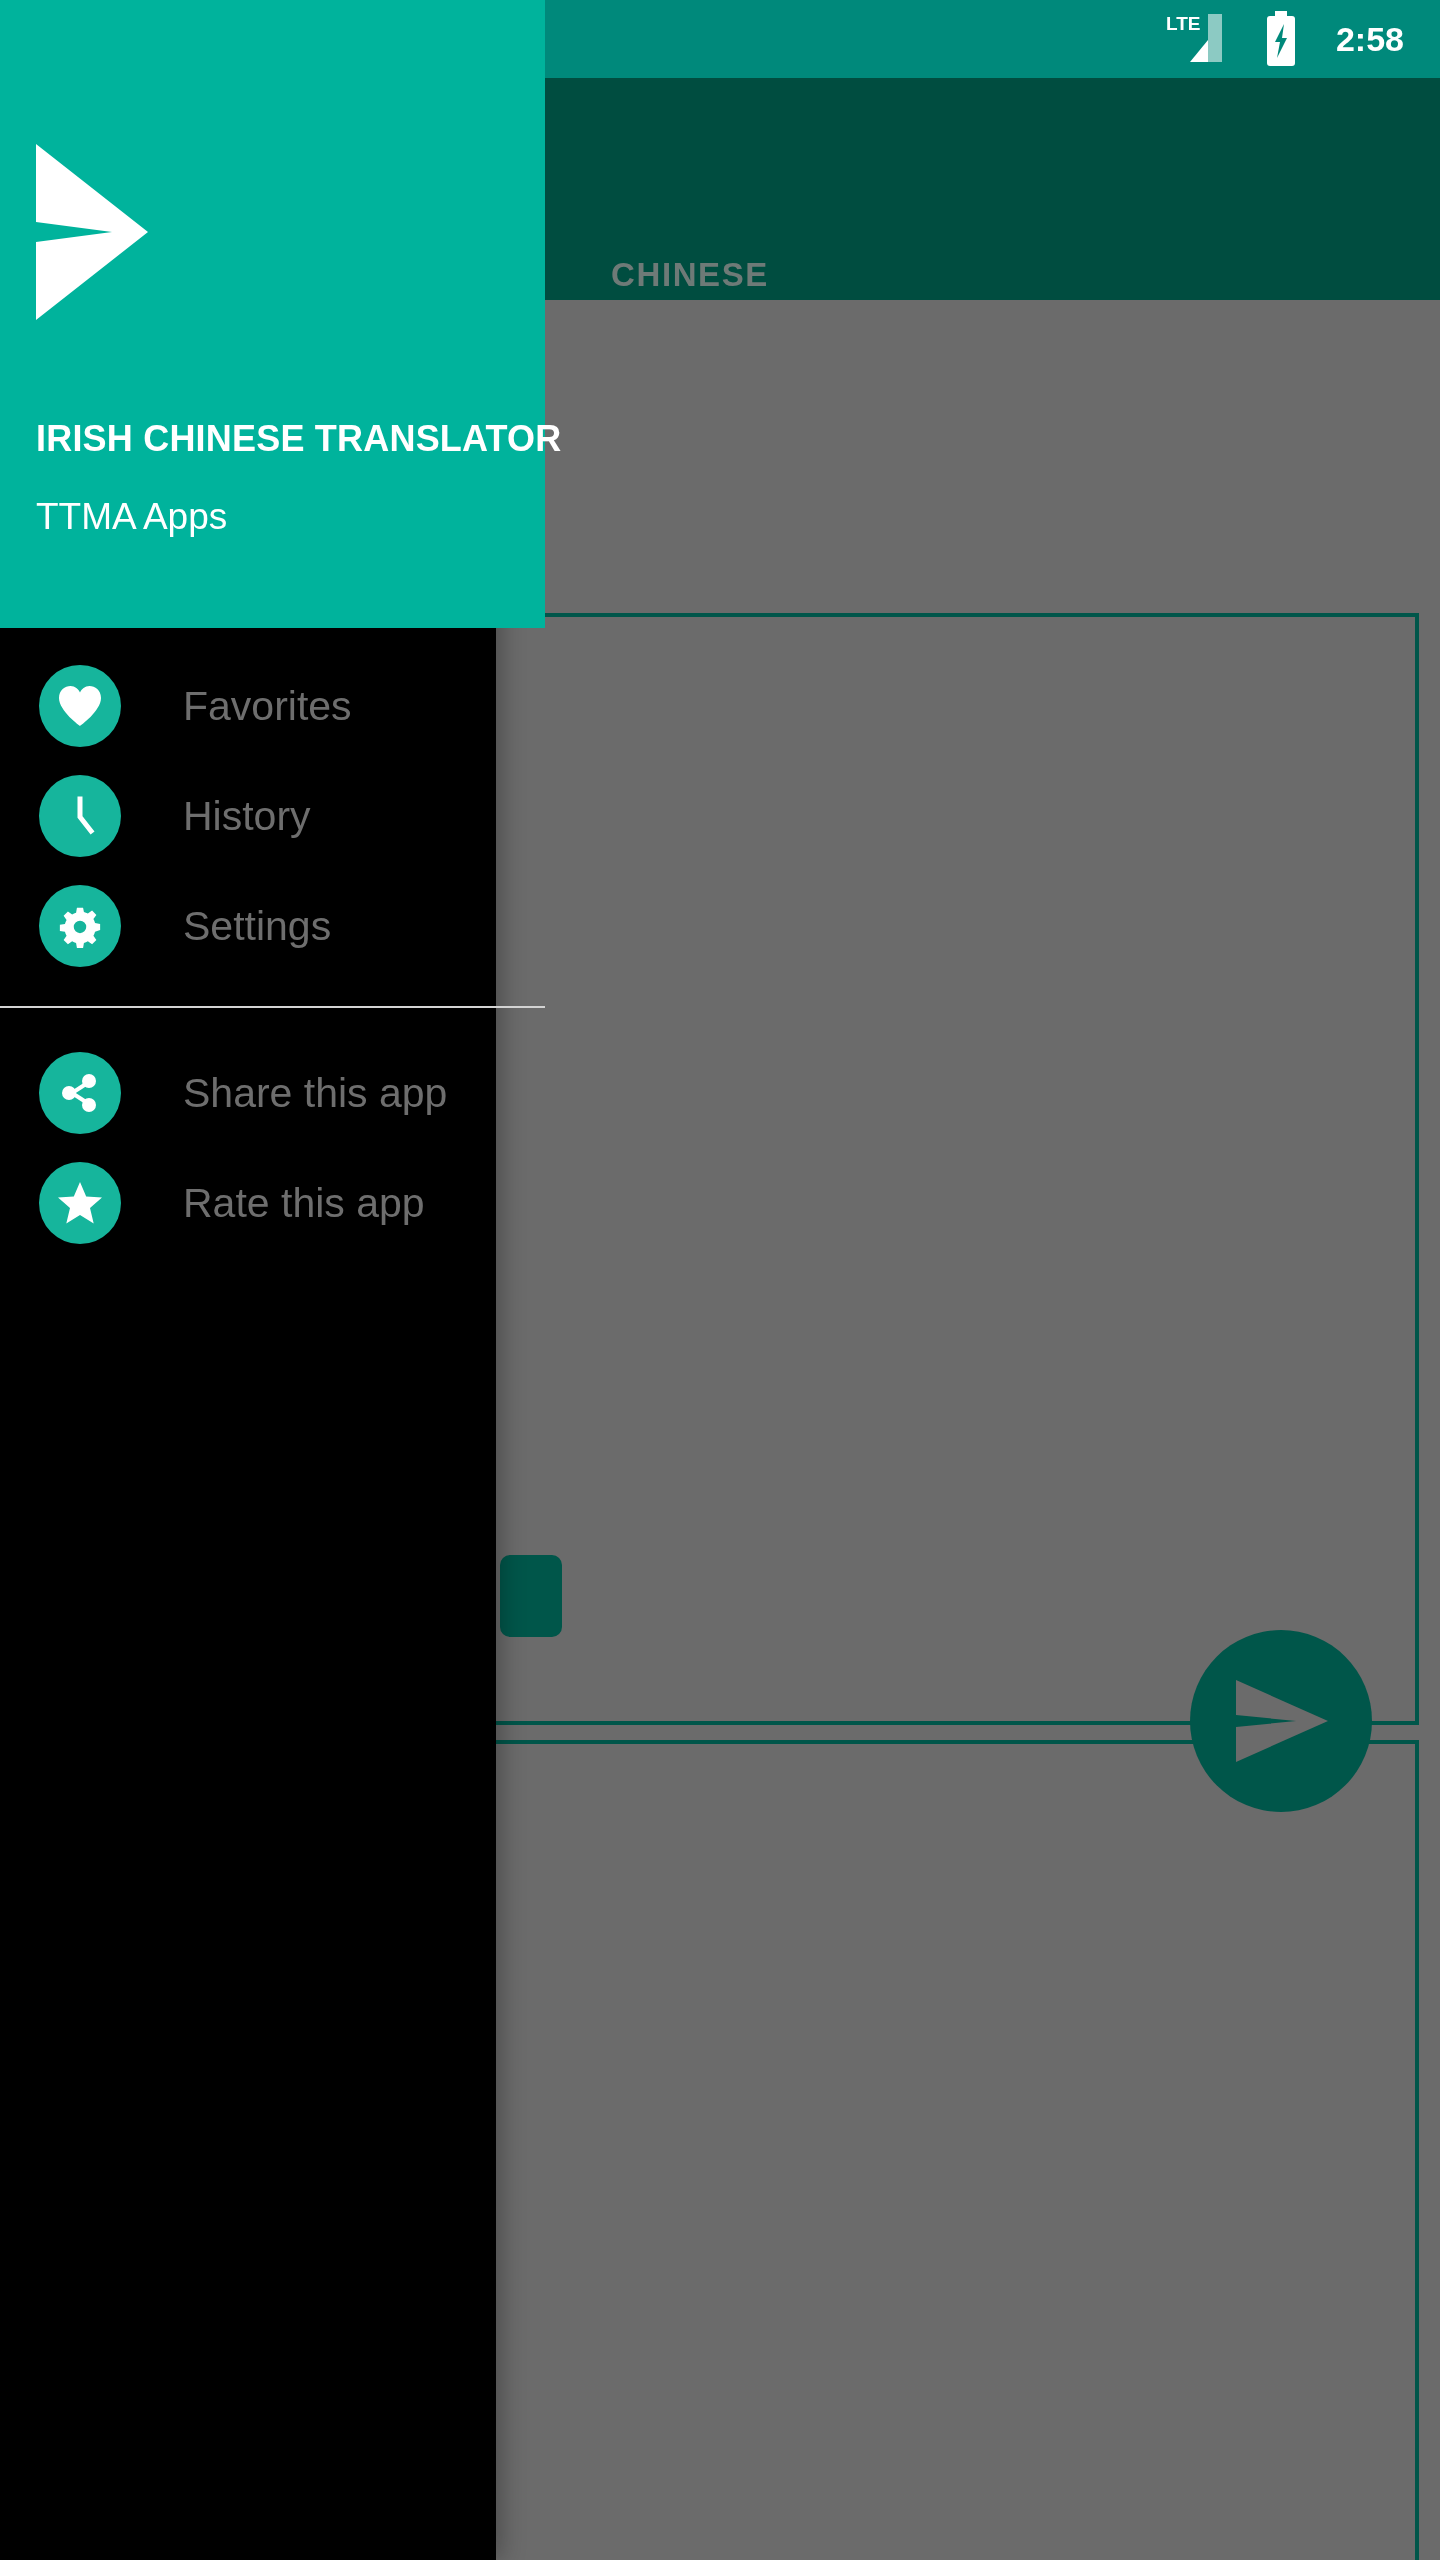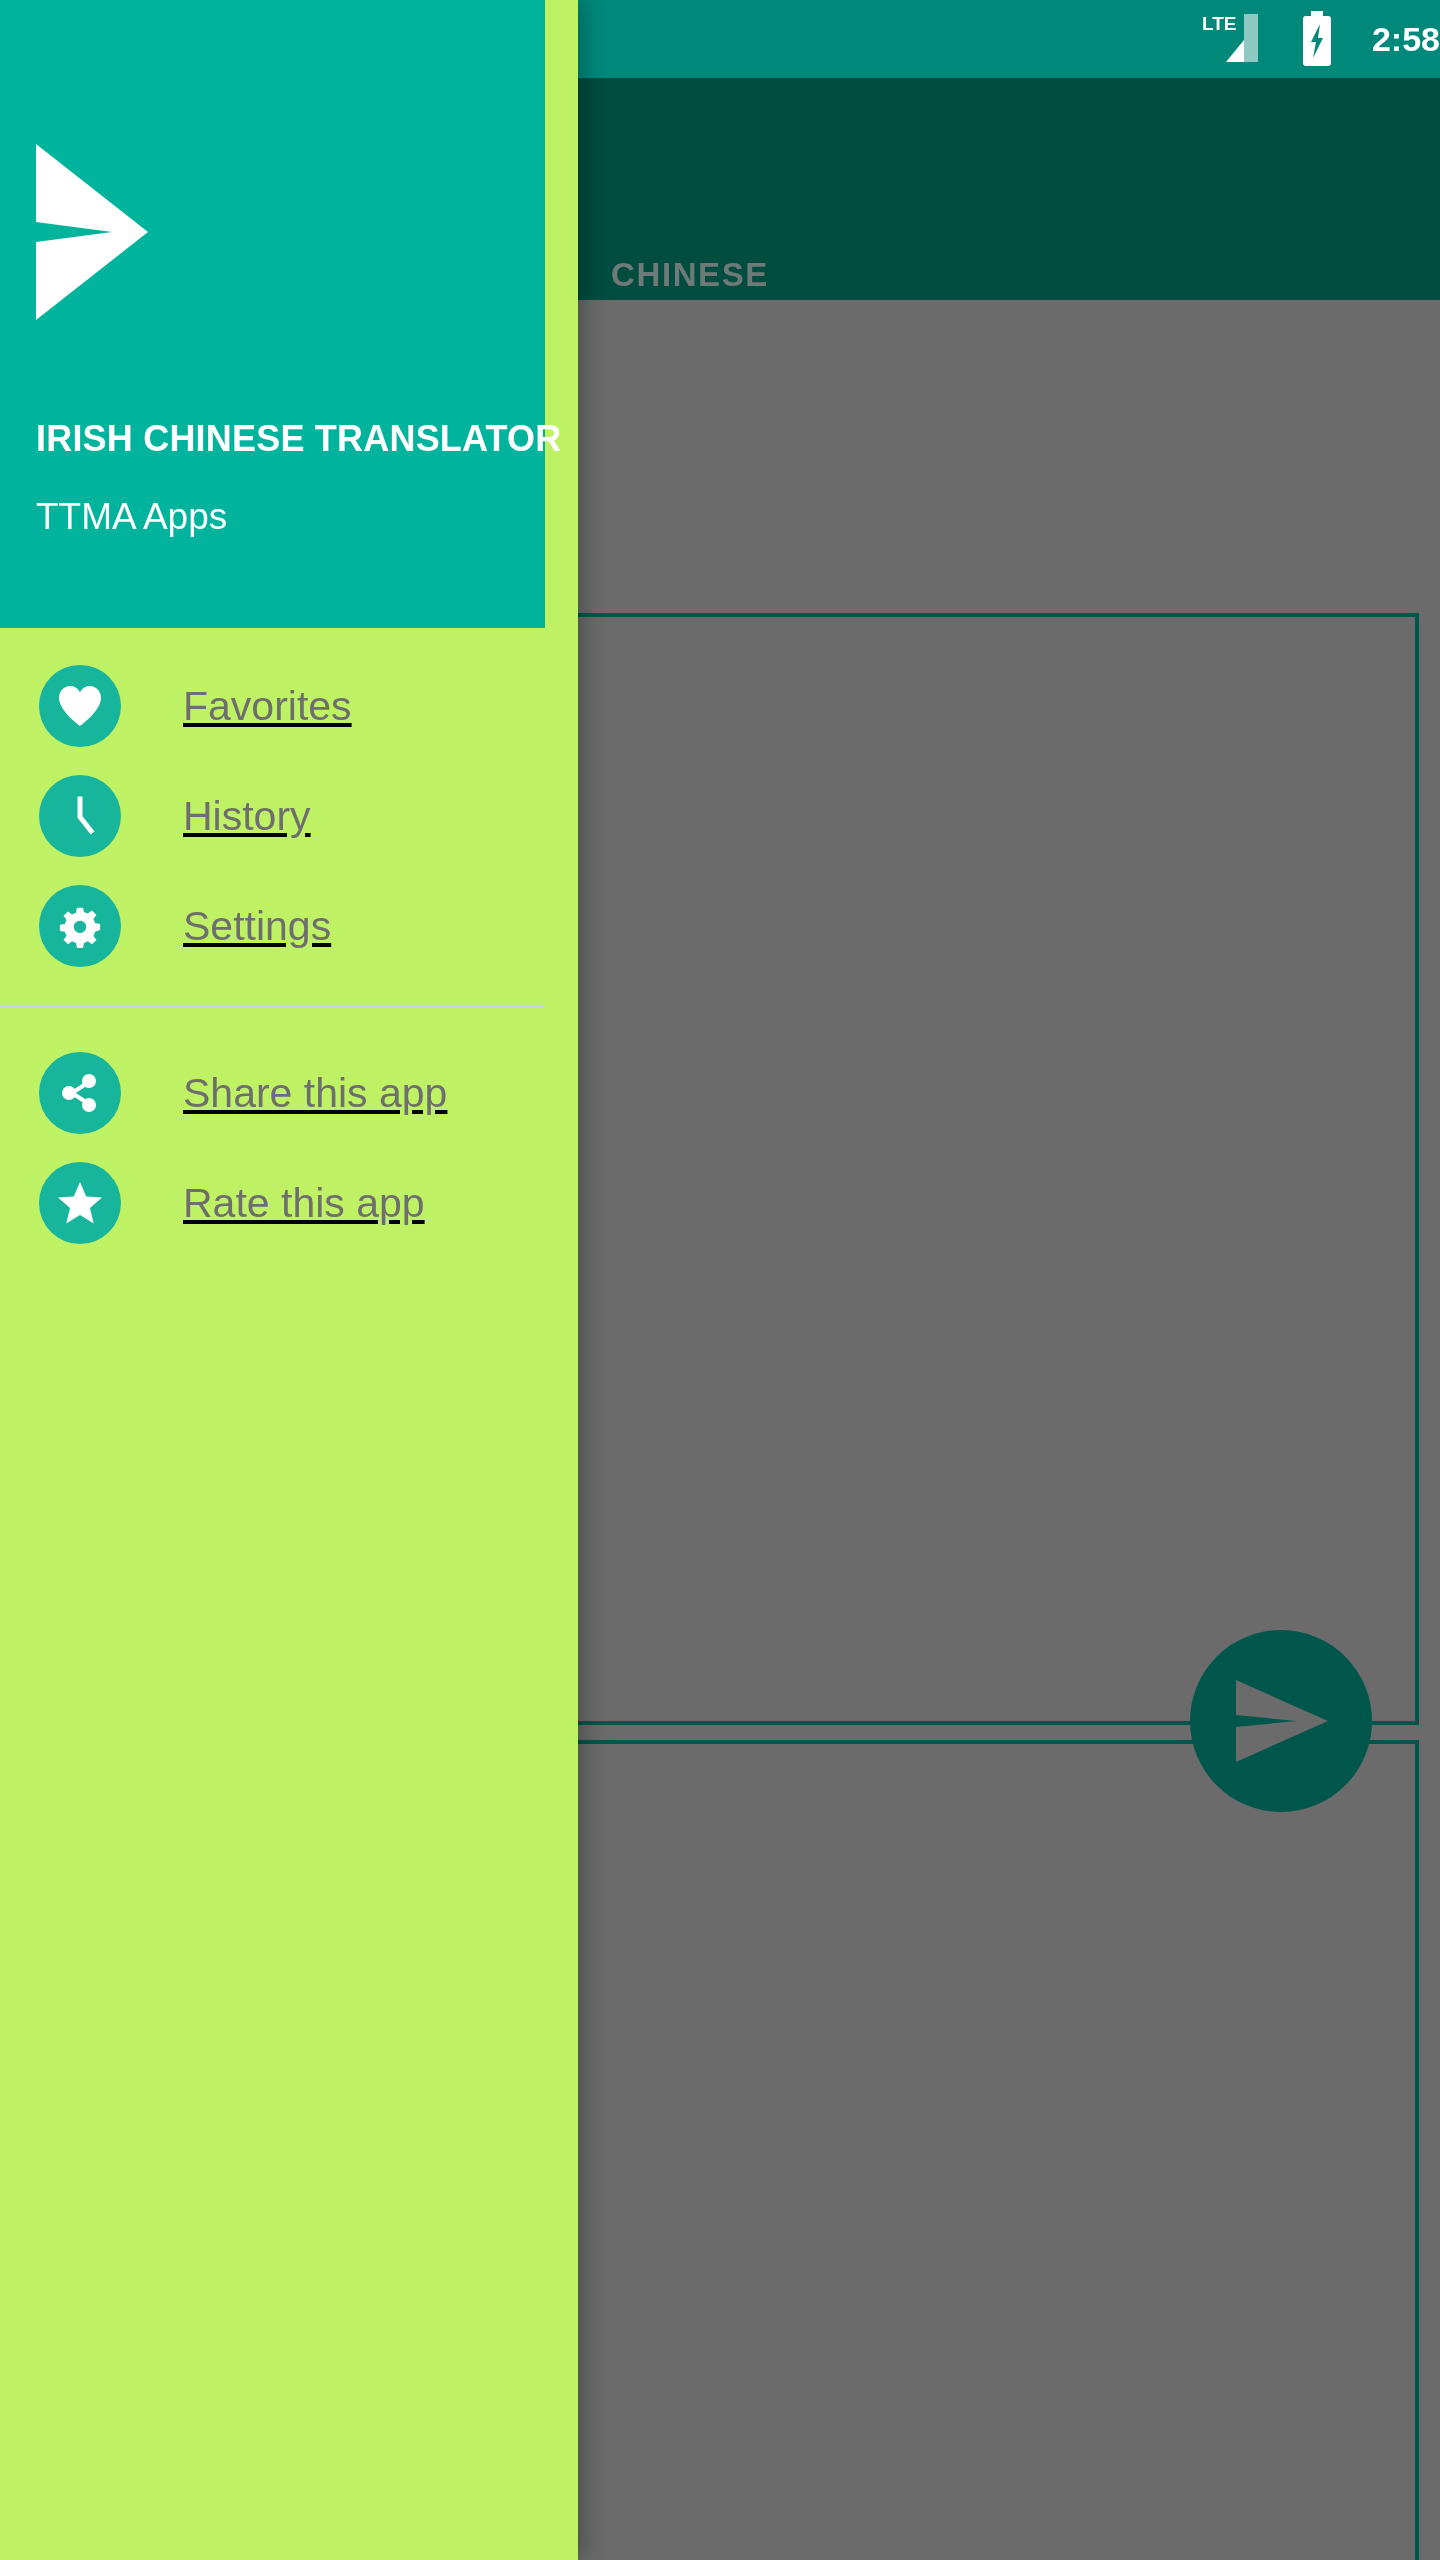--- a/index.html
+++ b/index.html
@@ -112,40 +112,40 @@
     width: 1440px; height: 78px;
     background: #00897b;
     display: flex;
     align-items: center;
     z-index: 40;
   }
   #status-left { display: flex; align-items: center; gap: 22px; padding-left: 36px; }
   #status-right {
     margin-left: auto;
     display: flex; align-items: center; gap: 32px;
+    padding-right: 36px;
     justify-content: space-between;
   }
   .notif-n { width: 42px; height: 44px; }
   #clock {
     color: #ffffff;
     font-size: 34px;
     font-weight: bold;
     letter-spacing: 0px;
     margin-left: 6px;
   }
 
   
   #nav-drawer {
     position: absolute;
     left: 0; top: 0;
-    width: 578px; height: 2560px;
-    background: #bef264;
+    width: 496px; height: 2560px;
+    background: #000000;
     z-index: 50;
     box-shadow: 6px 0 22px rgba(0,0,0,0.28);
-    text-decoration: underline;
   }
 
   #drawer-header {
     position: relative;
     width: 545px; height: 628px;
     background: #00b39c;
     padding: 0;
   }
   #drawer-logo { position: absolute; left: 34px; top: 142px; }
   #drawer-title {

